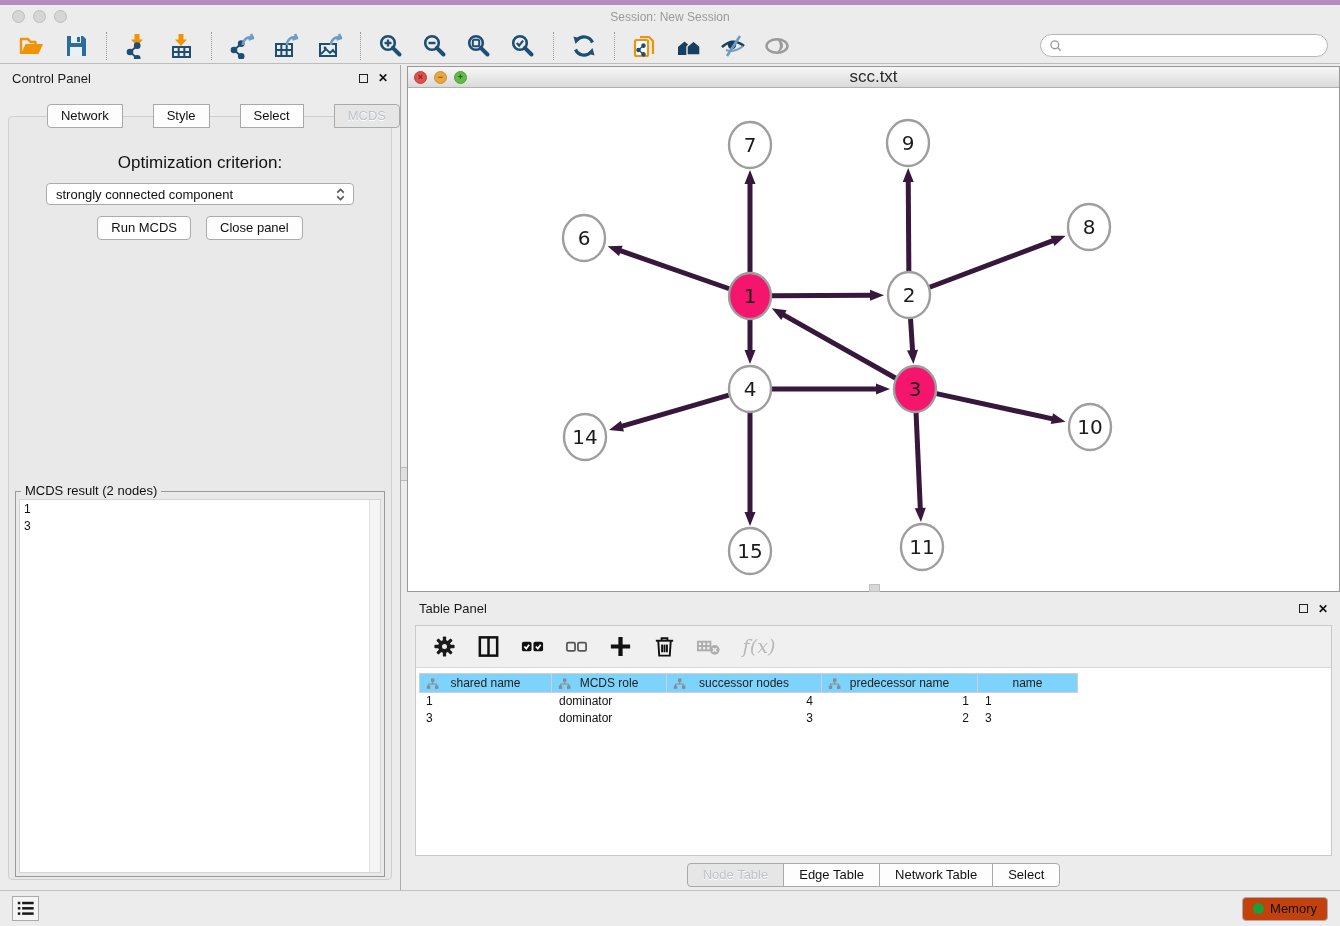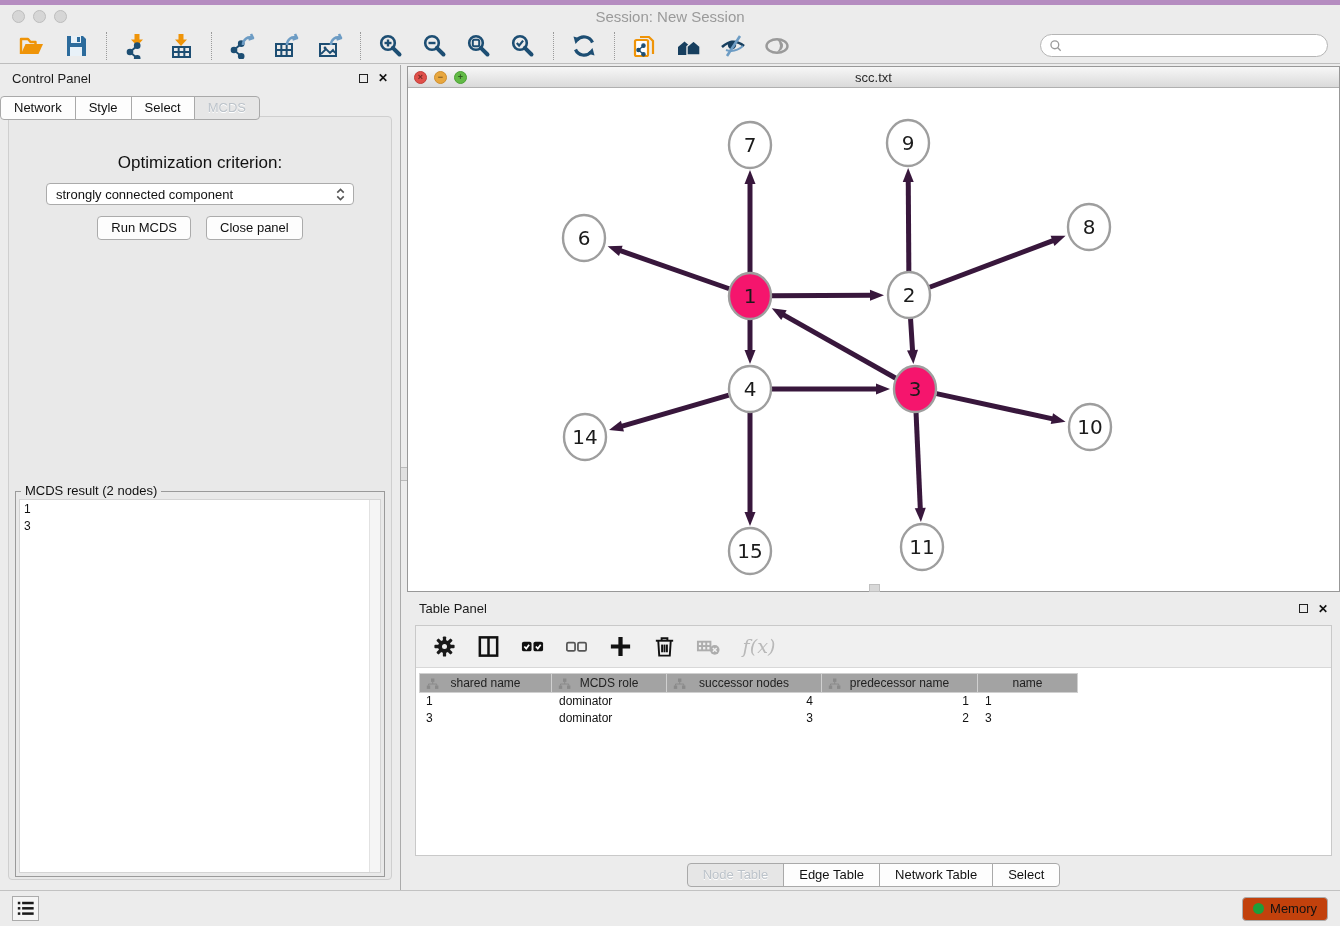--- a/index.html
+++ b/index.html
@@ -8,21 +8,21 @@
   .app { position:relative; width:1340px; height:926px; background:#ececec; }
 
   
   .desktop-strip { height:5px; background:#b58cc0; }
 
   
   .titlebar { position:relative; height:23px; display:flex; align-items:center; }
   .traffic { position:absolute; left:12px; top:5px; display:flex; gap:8px; }
   .tl { width:13px; height:13px; border-radius:50%; border:1px solid #bdbdbd; background:#d6d6d6;
         display:flex; align-items:center; justify-content:center; font-size:9px; line-height:1; color:rgba(0,0,0,.55); }
-  .title-text { flex:1; text-align:center; font-size:15px; color:#9a9a9a; }
+  .title-text { flex:1; text-align:center; font-size:12px; color:#9a9a9a; }
 
   
   .toolbar { height:36px; display:flex; align-items:center; padding:0 12px 0 10px; border-bottom:1px solid #bdbdbd; }
   .tb-groups { display:flex; align-items:center; height:100%; }
   .icon { display:inline-flex; align-items:center; justify-content:center; }
   .tb-groups .icon { width:30px; height:30px; margin:0 7px; cursor:default; }
   .tb-groups .icon svg { width:26px; height:26px; }
   .tb-sep { width:1px; height:28px; margin:0 8px; border-left:1px dotted #9a9a9a; }
   .search { margin-left:auto; width:288px; height:23px; background:#fff; border:1px solid #b5b5b5;
             border-radius:12px; display:flex; align-items:center; padding:0 8px; gap:5px; }
@@ -34,21 +34,21 @@
 
   
   .control-panel { width:400px; position:relative; padding-top:1px; }
   .panel-header { height:24px; display:flex; align-items:center; padding:0 12px;gap:35px; }
   .panel-title { font-size:13px; color:#1a1a1a; }
   .panel-header .hdr-icons { margin-left:auto; display:flex; gap:10px; align-items:center; }
   .float-ic { width:9px; height:9px; border:1.5px solid #222; display:inline-block; }
   .close-ic { font-size:12px; font-weight:bold; color:#111; line-height:1; }
   .close-ic::after { content:"✕"; }
 
-  .cp-tabs { display:flex; justify-content:flex-start; margin-top:6px; position:relative; z-index:2; }
+  .cp-tabs { display:flex; justify-content:flex-end; margin-top:14px; position:relative; z-index:2;gap:31px; }
   .tab { font-size:13px; color:#111; background:#fdfdfd; border:1px solid #a9a9a9; padding:3px 13px 4px;
          margin-left:-1px; cursor:default; }
   .tab:first-child { border-radius:4px 0 0 4px; margin-left:0; }
   .tab:last-child { border-radius:0 4px 4px 0; }
   .tab.selected { background:#e6e6e6; color:#bcc3ca; text-shadow:0 1px 0 #fff; }
 
   .cp-content { position:absolute; top:51px; left:8px; right:8px; bottom:10px;
                 background:#e9e9e9; border:1px solid #cfcfcf; border-radius:4px; }
   .opt-label { text-align:center; margin-top:36px; font-size:17px; color:#111; }
   .dropdown { width:308px; height:22px; margin:10px auto 0; background:#fff; border:1px solid #ababab;
@@ -76,38 +76,38 @@
   .network-window { height:526px; border:1px solid #989898; background:#fff; display:flex; flex-direction:column; }
   .net-titlebar { height:21px; background:linear-gradient(#f7f7f7,#dadada); border-bottom:1px solid #b0b0b0;
                   position:relative; display:flex; align-items:center; }
   .net-traffic { position:absolute; left:6px; top:4px; display:flex; gap:7px; }
   .ntl { width:13px; height:13px; border-radius:50%; display:flex; align-items:center; justify-content:center;
          font-size:9px; font-weight:bold; line-height:1; color:rgba(0,0,0,.5); }
   .ntl.red { background:#e0504a; border:1px solid #c13e39; }
   .ntl.yellow { background:#e8a73e; border:1px solid #cf8f2e; }
   .ntl.green { background:#62ba46; border:1px solid #4ba134; }
   .ntl.red::after { content:"×"; } .ntl.yellow::after { content:"−"; } .ntl.green::after { content:"+"; }
-  .net-title { flex:1; text-align:center; font-size:13px; color:#2a2a2a; }
+  .net-title { flex:1; text-align:center; font-size:17px; color:#2a2a2a; }
   .canvas { flex:1; position:relative; background:#fff; }
   .canvas svg.graph { position:absolute; left:0; top:0; }
   .canvas-handle { position:absolute; bottom:-1px; left:50%; margin-left:-5px; width:11px; height:8px;
                    background:#d8d8d8; border:1px solid #c0c0c0; }
 
   
   .table-panel { flex:1; position:relative; }
   .table-panel .panel-header { padding-top:9px; }
   .table-area { position:absolute; top:33px; left:8px; right:8px; bottom:34px; background:#fff; border:1px solid #c9c9c9; }
   .table-toolbar { height:42px; background:#f0f0f0; border-bottom:1px solid #d8d8d8; display:flex; align-items:center;
                    padding-left:16px; }
   .table-toolbar .icon { margin-right:19px; }
   .table-toolbar .icon svg { width:25px; height:25px; }
   .table-toolbar .icon.wide svg { width:36px; height:25px; }
 
   .nt-header { display:flex; margin-left:3px; margin-top:5px; }
-  .th { position:relative; height:20px; background:#a3a3a3; border:1px solid #d0d0d0; border-left:none;
+  .th { position:relative; height:20px; background:#7dd3fc; border:1px solid #d0d0d0; border-left:none;
         display:flex; align-items:center; justify-content:center; font-size:12px; color:#222; }
   .th:first-child { border-left:1px solid #d0d0d0; }
   .th .tree { position:absolute; left:6px; top:4px; }
   .nt-body { margin-left:3px; }
   .tr { display:flex; height:17px; }
   .td { font-size:12px; color:#111; padding-top:1px; }
   .td.left { text-align:left; padding-left:7px; }
   .td.right { text-align:right; padding-right:9px; }
 
   .table-tabs { position:absolute; bottom:3px; left:0; right:0; display:flex; justify-content:center; }

